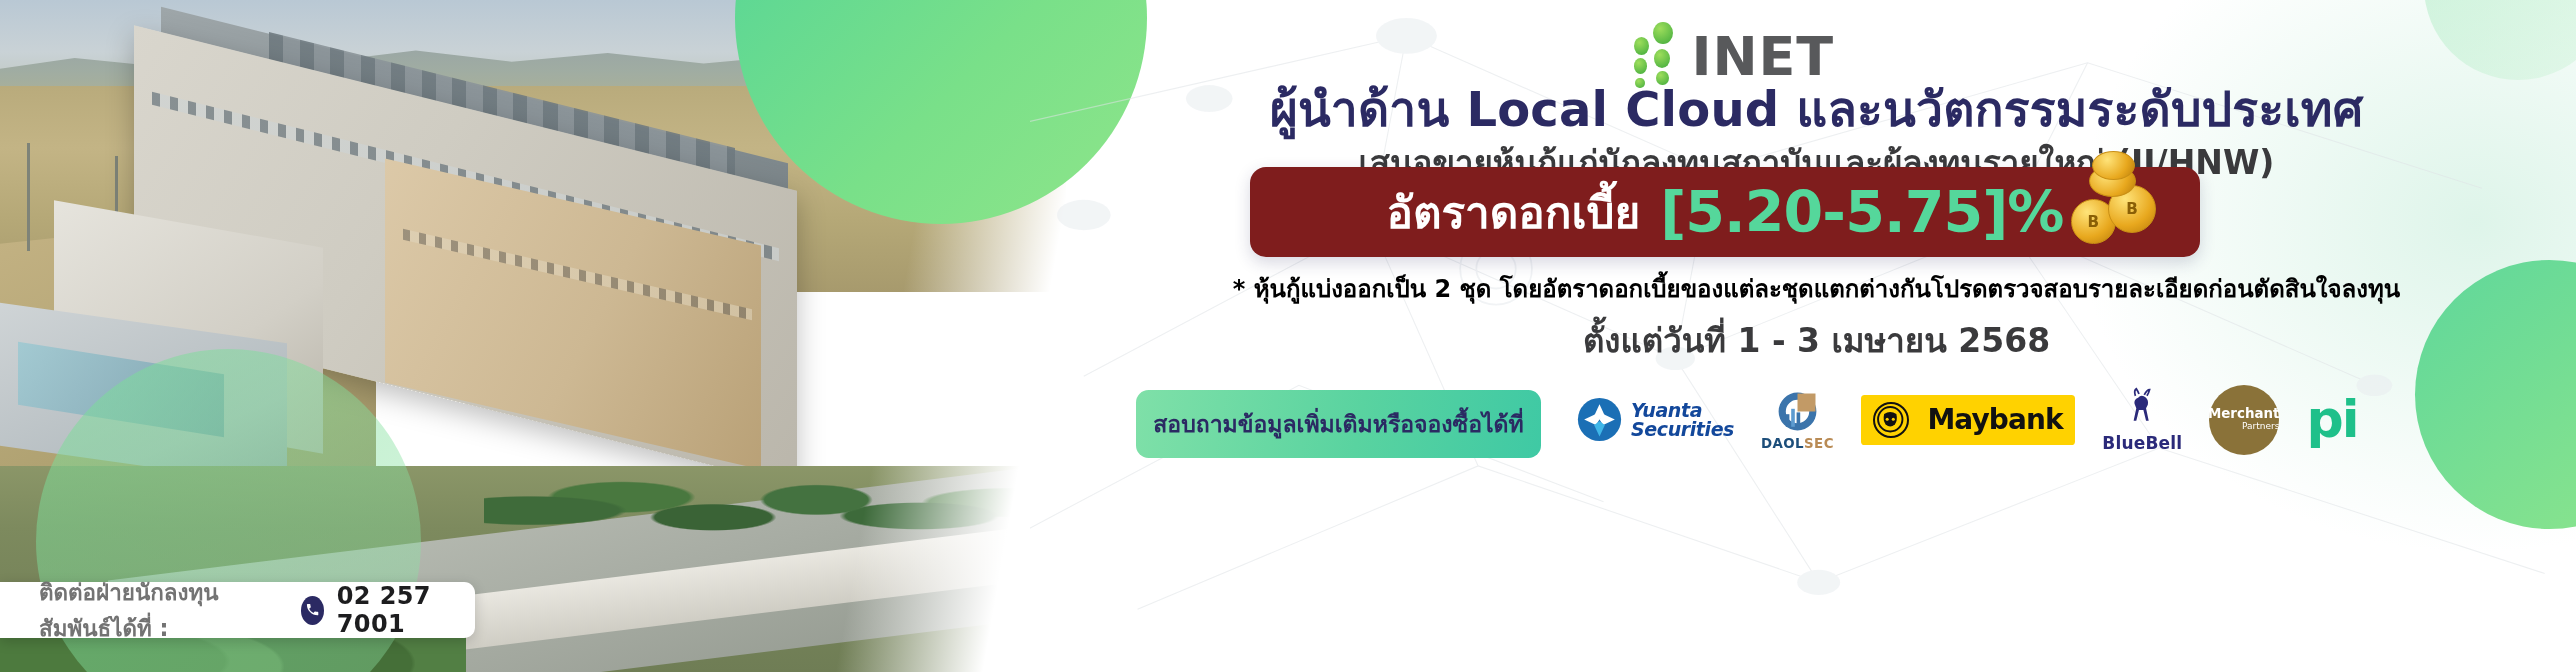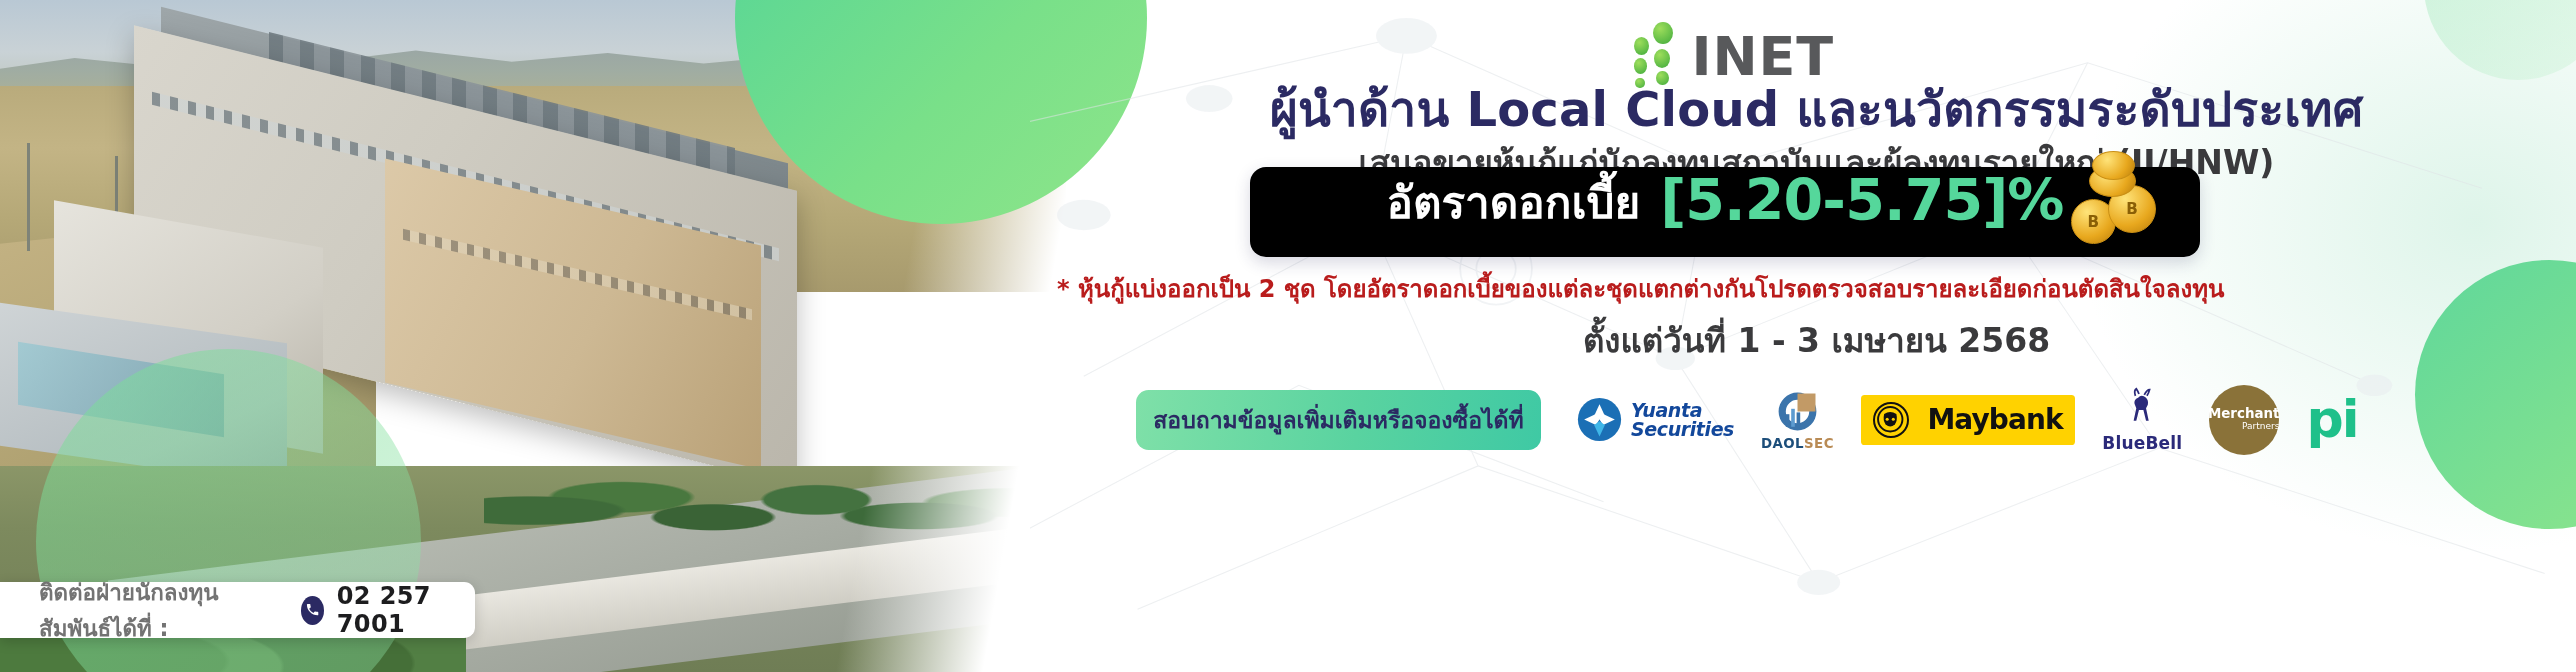--- a/index.html
+++ b/index.html
@@ -191,52 +191,52 @@
   .subhead {
     position:absolute; left:0; top:143px; width:1519px;
     text-align:center;
     font-size:33px; font-weight:700; color:#3a3a3c;
     line-height:1.2;
   }
 
   .rate-box {
     position:absolute; left:193px; top:167px;
     width:950px; height:90px;
-    background:#000000;
+    background:#7f1d1d;
     border-radius:16px;
-    display:flex; justify-content:center; gap:20px;
+    display:flex; align-items:center; justify-content:center; gap:20px;
     box-shadow:0 5.4px 16px rgba(40,40,90,.18);
   }
   .rate-label { font-size:44px; font-weight:700; color:#ffffff; }
   .rate-value { font-size:57px; font-weight:700; color:#55d79b; letter-spacing:-0.9px; }
   .coins {
     position:absolute; right:32px; top:-16px; width:99px; height:100px;
   }
   .coin {
     position:absolute; border-radius:50%;
     background:radial-gradient(circle at 35% 28%,#ffe47a,#e8a81e 60%,#b97c09 100%);
     border:1.8px solid #c98f15;
     display:flex; align-items:center; justify-content:center;
     font-size:15.2px; font-weight:700; color:#8a5f06;
   }
 
   .disclaimer {
     position:absolute; left:0; top:269px; width:1519px;
-    font-size:24px; font-weight:600; color:#b91c1c;
+    text-align:center; font-size:24px; font-weight:600; color:#000000;
   }
   .dateline {
     position:absolute; left:0; top:314px; width:1519px;
     text-align:center; font-size:33px; font-weight:700; color:#3a3a3c;
   }
 
   .cta-row {
     position:absolute; left:0; top:385px; width:1519px; height:72px;
   }
   .cta-btn {
-    position:absolute; left:79px; top:5.4px; width:405px; height:60px;
+    position:absolute; left:79px; top:5.4px; width:405px; height:68px;
     border-radius:12.5px;
     background:linear-gradient(100deg,#7fe0a8 0%,#59d3a0 55%,#3fc9a4 100%);
     color:#2b2a63; font-size:23px; font-weight:600;
     display:flex; align-items:center; justify-content:center;
     border:none; cursor:pointer;
   }
   .partners {
     position:absolute; left:520px; top:-3.6px; width:995px; height:77px;
     display:flex; align-items:center; gap:27px;
   }

